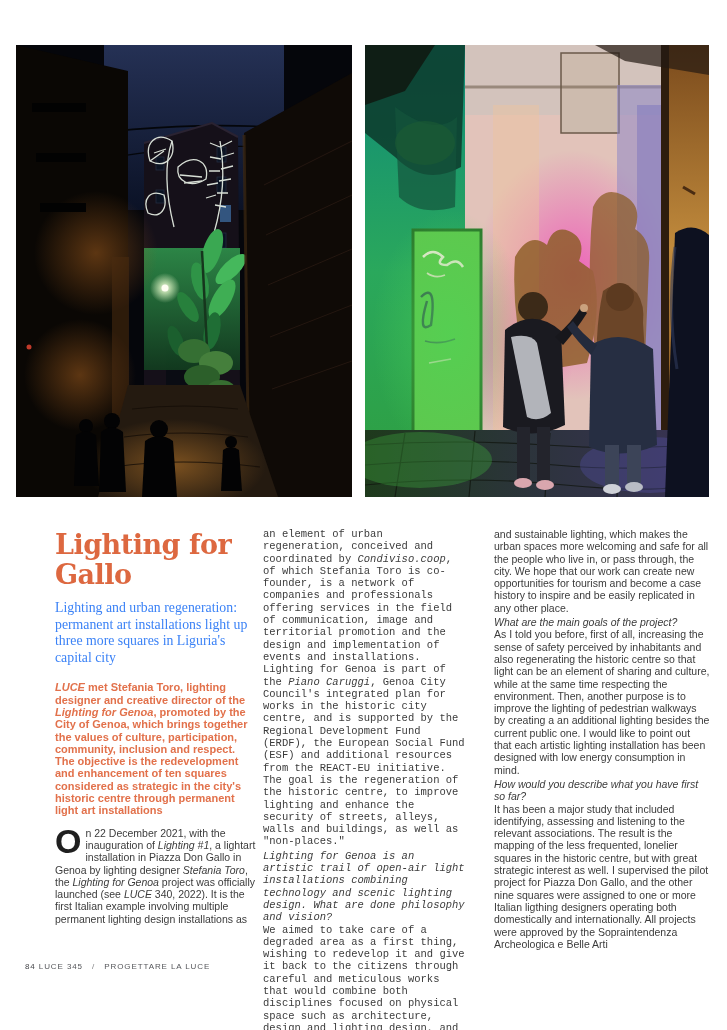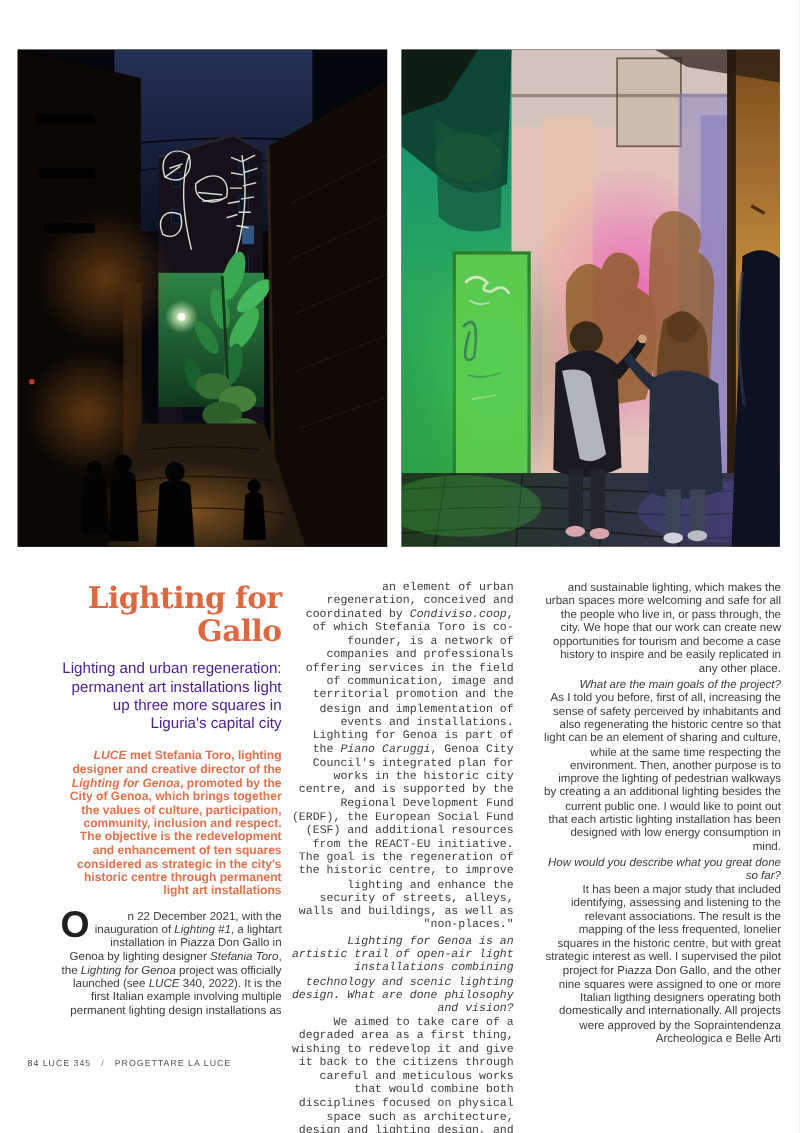--- a/index.html
+++ b/index.html
@@ -9,35 +9,35 @@
     background:#ffffff; overflow:hidden;
     font-family:"Liberation Sans", sans-serif;
   }
   
   .photo { position:absolute; top:45px; height:452px; margin:0; overflow:hidden; background:#000; }
   .photo svg { display:block; width:100%; height:100%; }
   .photo-left  { left:16px;  width:336px; }
   .photo-right { left:365px; width:344px; }
 
   
-  .col { position:absolute; top:528px; color:#3b3b3b;text-align:right; }
+  .col { position:absolute; top:528px; color:#3b3b3b; }
   .col-left  { left:55px;  width:201px; top:530px; }
   .col-mid   { left:263px; width:204px;font-family:Liberation Mono, monospace; }
   .col-right { left:494px; width:216px; }
 
   h1.title {
     margin:0 0 10px 0;
     font-family:"DejaVu Serif", serif;
     font-weight:bold; font-size:27px; line-height:30px; letter-spacing:-0.5px;
     color:#DD6840;
   }
   .subtitle {
     margin:0 0 15px 0;
-    font-family:Liberation Sans, sans-serif;
-    font-size:13.8px; line-height:16.6px; color:#4c1d95;
+    font-family:Liberation Serif, serif;
+    font-size:13.8px; line-height:16.6px; color:#3b82f6;
   }
   .standfirst {
     margin:0 0 10px 0;
     font-weight:bold; font-size:11px; line-height:12.3px; color:#E2714B;
   }
   .bodytext { margin:0; font-size:10.5px; line-height:12.3px; }
   .bodytext i { font-style:italic; }
   .question { margin-top:2px; font-style:italic; }
   .dropcap {
     float:left; font-weight:bold; font-size:34px; line-height:25px;
@@ -306,21 +306,21 @@
   <div class="col col-mid">
     <p class="bodytext">an element of urban regeneration, conceived and coordinated by <i>Condiviso.coop</i>, of which Stefania Toro is co-founder, is a network of companies and professionals offering services in the field of communication, image and territorial promotion and the design and implementation of events and installations. Lighting for Genoa is part of the <i>Piano Caruggi</i>, Genoa City Council's integrated plan for works in the historic city centre, and is supported by the Regional Development Fund (ERDF), the European Social Fund (ESF) and additional resources from the REACT-EU initiative. The goal is the regeneration of the historic centre, to improve lighting and enhance the security of streets, alleys, walls and buildings, as well as "non-places."</p>
     <p class="bodytext question">Lighting for Genoa is an artistic trail of open-air light installations combining technology and scenic lighting design. What are done philosophy and vision?</p>
     <p class="bodytext">We aimed to take care of a degraded area as a first thing, wishing to redevelop it and give it back to the citizens through careful and meticulous works that would combine both disciplines focused on physical space such as architecture, design and lighting design, and disciplines related to human interaction, the environment and sustainability. We designed the project with the collaboration of the citizens, the very people who live and watch over the area on a daily basis. With their help we have been able to build a nocturnal narrative of the squares by means of new</p>
   </div>
 
   <div class="col col-right">
     <p class="bodytext">and sustainable lighting, which makes the urban spaces more welcoming and safe for all the people who live in, or pass through, the city. We hope that our work can create new opportunities for tourism and become a case history to inspire and be easily replicated in any other place.</p>
     <p class="bodytext question">What are the main goals of the project?</p>
     <p class="bodytext">As I told you before, first of all, increasing the sense of safety perceived by inhabitants and also regenerating the historic centre so that light can be an element of sharing and culture, while at the same time respecting the environment. Then, another purpose  is to improve the lighting of pedestrian walkways by creating a an additional  lighting besides the current public one. I would like to point out that each artistic lighting installation has been designed with low energy consumption in mind.</p>
-    <p class="bodytext question">How would you describe what you great done so far?</p>
+    <p class="bodytext question">How would you describe what you have first so far?</p>
     <p class="bodytext">It has been a major study that included identifying, assessing and listening to the relevant associations. The result is the mapping of the less frequented, lonelier squares in the historic centre, but with great strategic interest as well. I supervised the pilot project for Piazza Don Gallo, and the other nine squares were assigned to one or more Italian ligthing designers operating both domestically and internationally. All projects were approved by the Sopraintendenza Archeologica e Belle Arti</p>
   </div>
 
   <div class="footer">
     <span class="pn">84</span>
     <span class="mag">LUCE 345</span>
     <span class="sep">/</span>
     <span class="sec">PROGETTARE LA LUCE</span>
   </div>
 

